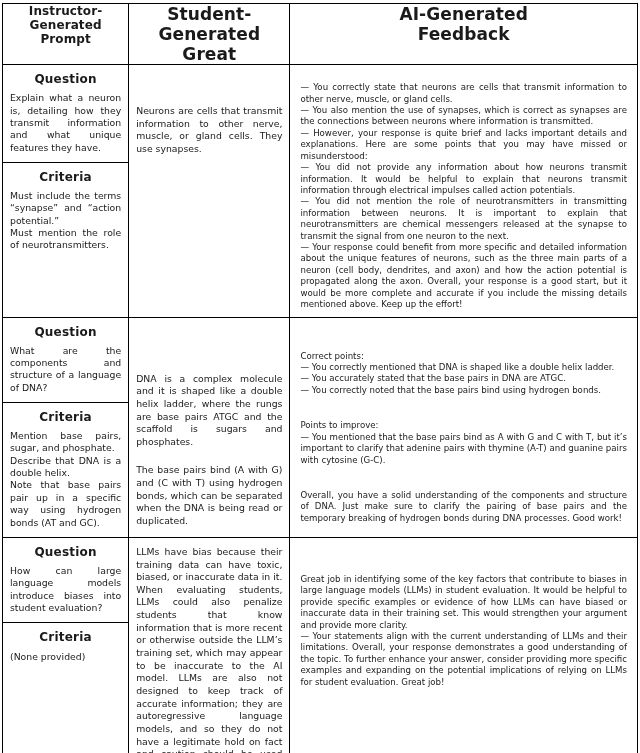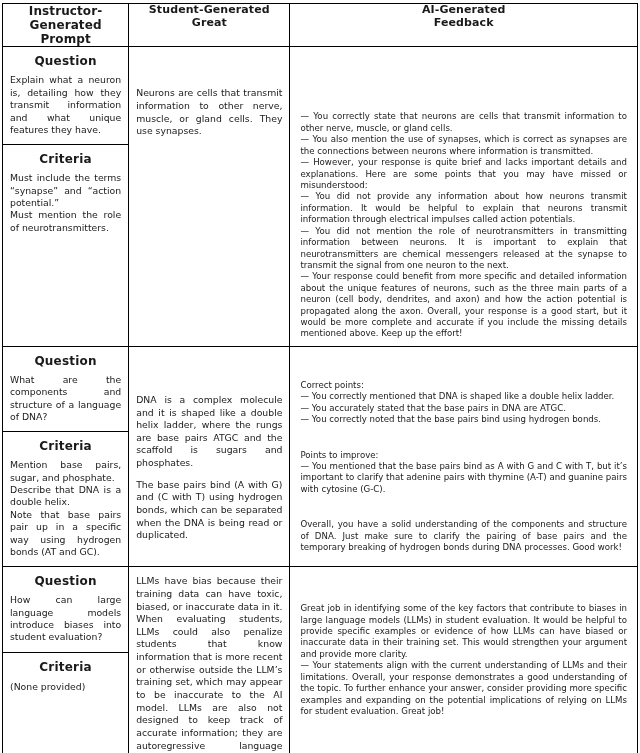--- a/index.html
+++ b/index.html
@@ -37,21 +37,21 @@
   }
 
   .col-prompt { width: 126px; }
   .col-answer { width: 161px; }
   .col-feedback { width: 347px; }
 
   
   .hdr {
     text-align: center;
     font-weight: bold;
-    font-size: 11px;
+    font-size: 17px;
     line-height: 1.18;
     padding: 8px 4px 9px 4px;
     letter-spacing: 0.1px;
   }
   .hdr-prompt { font-size: 12px; }
 
   
   .qc-block {
     border-bottom: 1.6px solid #000;
   }
@@ -77,38 +77,38 @@
   }
 
   
   .ans-cell {
     font-size: 9.3px;
     line-height: 1.36;
     text-align: justify;
     padding: 6px 7px 6px 7px;
     hyphens: auto;
   }
-  .ans-cell p { margin: 8px 0 9px 0; }
+  .ans-cell p { margin: 16px 0 9px 0; }
   .ans-cell p:last-child { margin-bottom: 0; }
 
   
   .fb-cell {
     font-size: 8.6px;
     line-height: 1.33;
     text-align: justify;
     padding: 6px 10px 6px 10px;
     hyphens: auto;
   }
   .fb-cell p { margin: 0; }
   .fb-cell p.gap { margin-top: 24px; }
   .row1 .ans-cell { padding-top: 40px; }
   .row2 .ans-cell { padding-top: 39px; }
   .row3 .ans-cell { padding-top: 8px; }
 
-  .row1 .fb-cell { padding-top: 17px; margin-top: 47px; }
+  .row1 .fb-cell { padding-top: 17px; }
   .row2 .fb-cell { padding-top: 33px; }
   .row3 .fb-cell { padding-top: 36px; }
 
   .row1 td { height: 184px; }
   .row2 td { height: 194px; }
   .row3 td { height: 165px; }
 </style>
 </head>
 <body>
 

